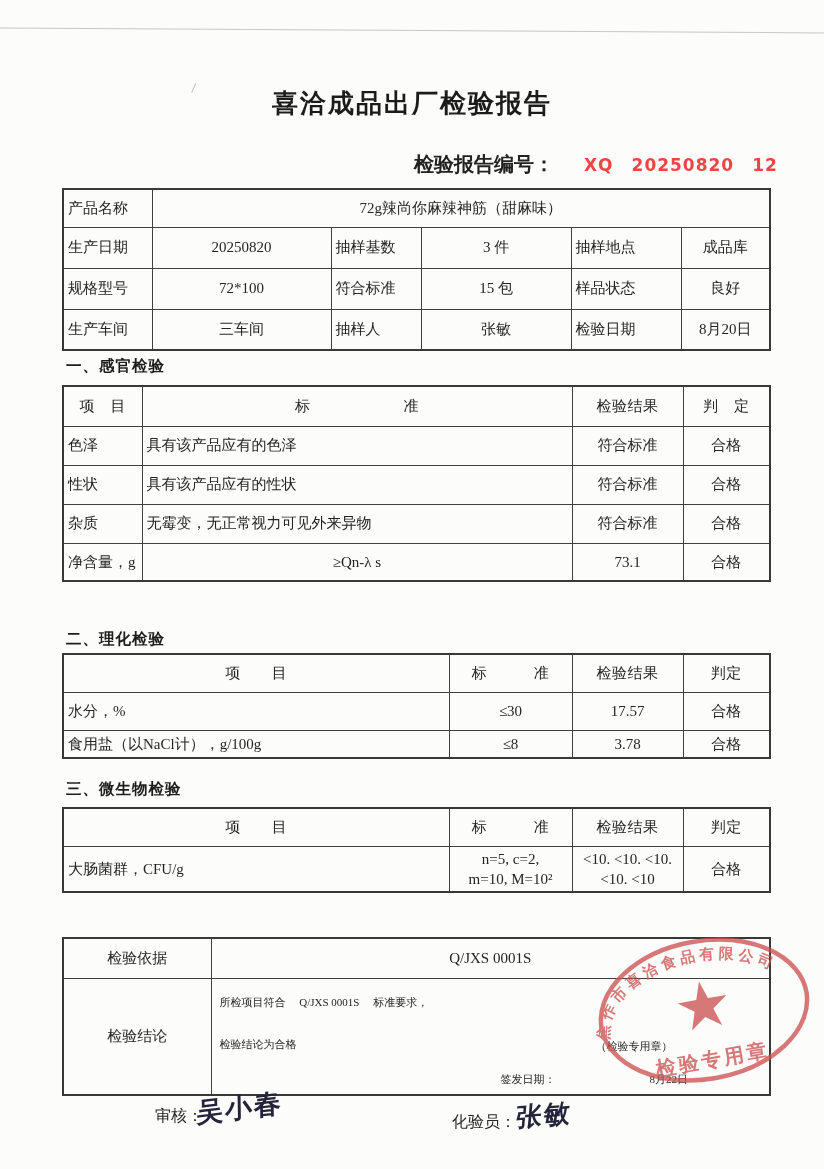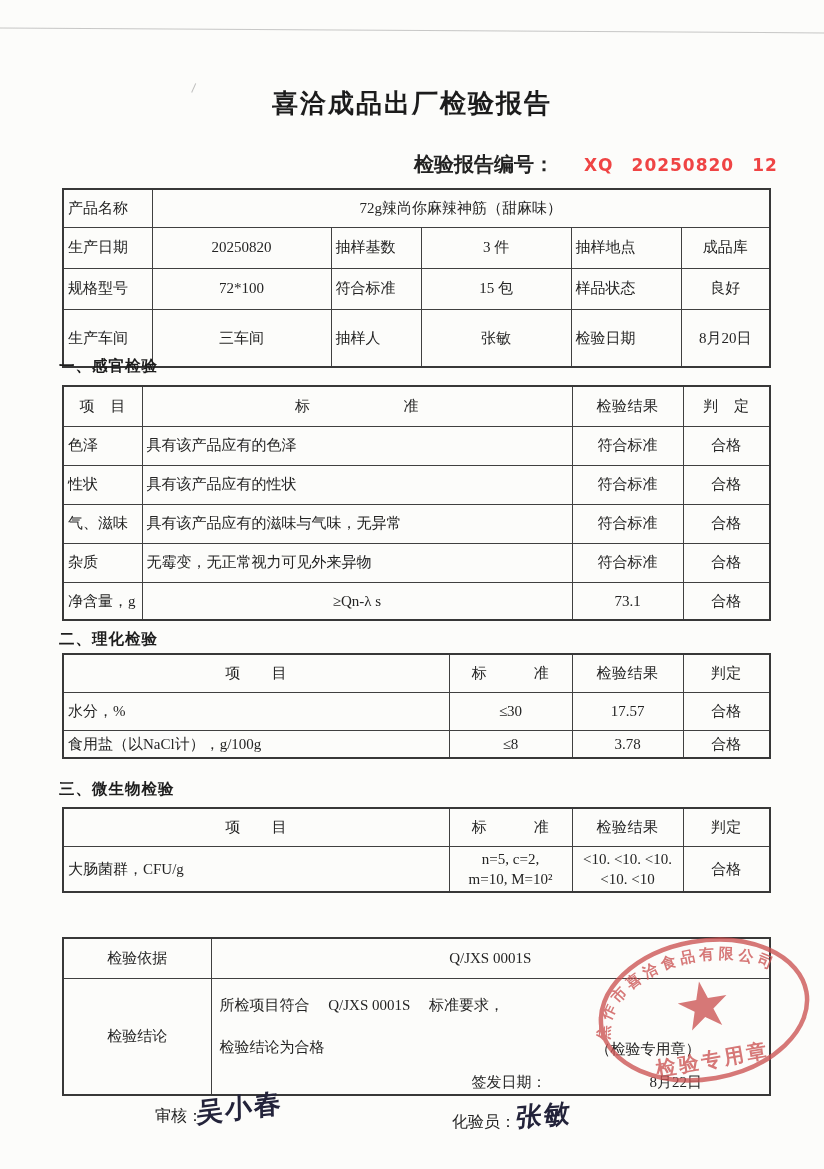--- a/index.html
+++ b/index.html
@@ -17,21 +17,21 @@
   .title{
     position:absolute;top:86px;left:0;width:100%;
     text-align:center;font-family:"DejaVu Sans","Liberation Sans",sans-serif;
     font-size:26px;font-weight:bold;letter-spacing:2px;color:#1c1c1c;
   }
   .report-no{position:absolute;top:151px;left:398px;display:flex;align-items:baseline;gap:30px;
     font-family:"DejaVu Sans","Liberation Sans",sans-serif;}
   .rn-label{font-size:20px;font-weight:bold;color:#222;margin-left:16px;}
   .rn-value{font-size:17px;font-weight:600;letter-spacing:1px;color:#ef4444;}
   .sect{
-    position:absolute;left:59px;
+    position:absolute;left:66px;
     font-family:Liberation Mono, monospace;
     font-size:15.5px;font-weight:bold;color:#1d1d1d;letter-spacing:1px;
   }
   table.tbl{
     position:absolute;border-collapse:collapse;table-layout:fixed;
     border:2.2px solid #383838;
   }
   table.tbl td{
     border:1.6px solid #404040;
     font-size:15px;color:#242424;
@@ -39,25 +39,25 @@
     padding:2px 4px;
     line-height:1.35;
     overflow:hidden;
   }
   td.lbl{text-align:left;padding-left:9px;}
   td.ctr{text-align:center;}
   td.std{text-align:left;padding-left:9px;}
   td.hdr{text-align:center;letter-spacing:.5px;}
   td.small{font-size:14px;}
   .concl-cell{position:relative;}
-  .concl-cell span{position:absolute;white-space:nowrap;font-size:15px;color:#242424;}
+  .concl-cell span{position:absolute;white-space:nowrap;font-size:11px;color:#242424;}
   .c-line1{left:8px;top:16px;}
   .c-line2{left:8px;top:58px;}
   .c-seal-note{left:384px;top:60px;}
-  .c-issue-label{left:260px;top:93px;}
+  .c-issue-label{left:289px;top:93px;}
   .c-issue-date{left:394px;top:93px;margin-left:44px;}
   .foot-label{position:absolute;font-size:16px;color:#242424;}
   .signature{
     position:absolute;font-size:27px;color:#23233a;font-weight:600;
     letter-spacing:2px;transform:rotate(-7deg) skewX(-6deg);
     font-family:"DejaVu Serif","Liberation Serif",serif;
   }
   #signature-tester{transform:rotate(-5deg) skewX(-10deg);font-size:26px;}
   #stamp{position:absolute;left:578px;top:915px;filter:blur(.3px);}
 </style>
@@ -99,21 +99,21 @@
       <td class="ctr">成品库</td>
     </tr>
     <tr style="height:41px">
       <td class="lbl">规格型号</td>
       <td class="ctr">72*100</td>
       <td class="lbl">符合标准</td>
       <td class="ctr">15 包</td>
       <td class="lbl">样品状态</td>
       <td class="ctr">良好</td>
     </tr>
-    <tr style="height:58px">
+    <tr style="height:41px">
       <td class="lbl">生产车间</td>
       <td class="ctr">三车间</td>
       <td class="lbl">抽样人</td>
       <td class="ctr">张敏</td>
       <td class="lbl">检验日期</td>
       <td class="ctr">8月20日</td>
     </tr>
   </tbody>
     </table>
 
@@ -135,26 +135,20 @@
     </tr>
     <tr style="height:39px">
       <td class="lbl">色泽</td>
       <td class="std">具有该产品应有的色泽</td>
       <td class="ctr">符合标准</td>
       <td class="ctr">合格</td>
     </tr>
     <tr style="height:39px">
       <td class="lbl">性状</td>
       <td class="std">具有该产品应有的性状</td>
-      <td class="ctr">符合标准</td>
-      <td class="ctr">合格</td>
-    </tr>
-    <tr style="height:39px">
-      <td class="lbl">气、滋味</td>
-      <td class="std">具有该产品应有的滋味与气味，无异常</td>
       <td class="ctr">符合标准</td>
       <td class="ctr">合格</td>
     </tr>
     <tr style="height:39px">
       <td class="lbl">杂质</td>
       <td class="std">无霉变，无正常视力可见外来异物</td>
       <td class="ctr">符合标准</td>
       <td class="ctr">合格</td>
     </tr>
     <tr style="height:38px">

